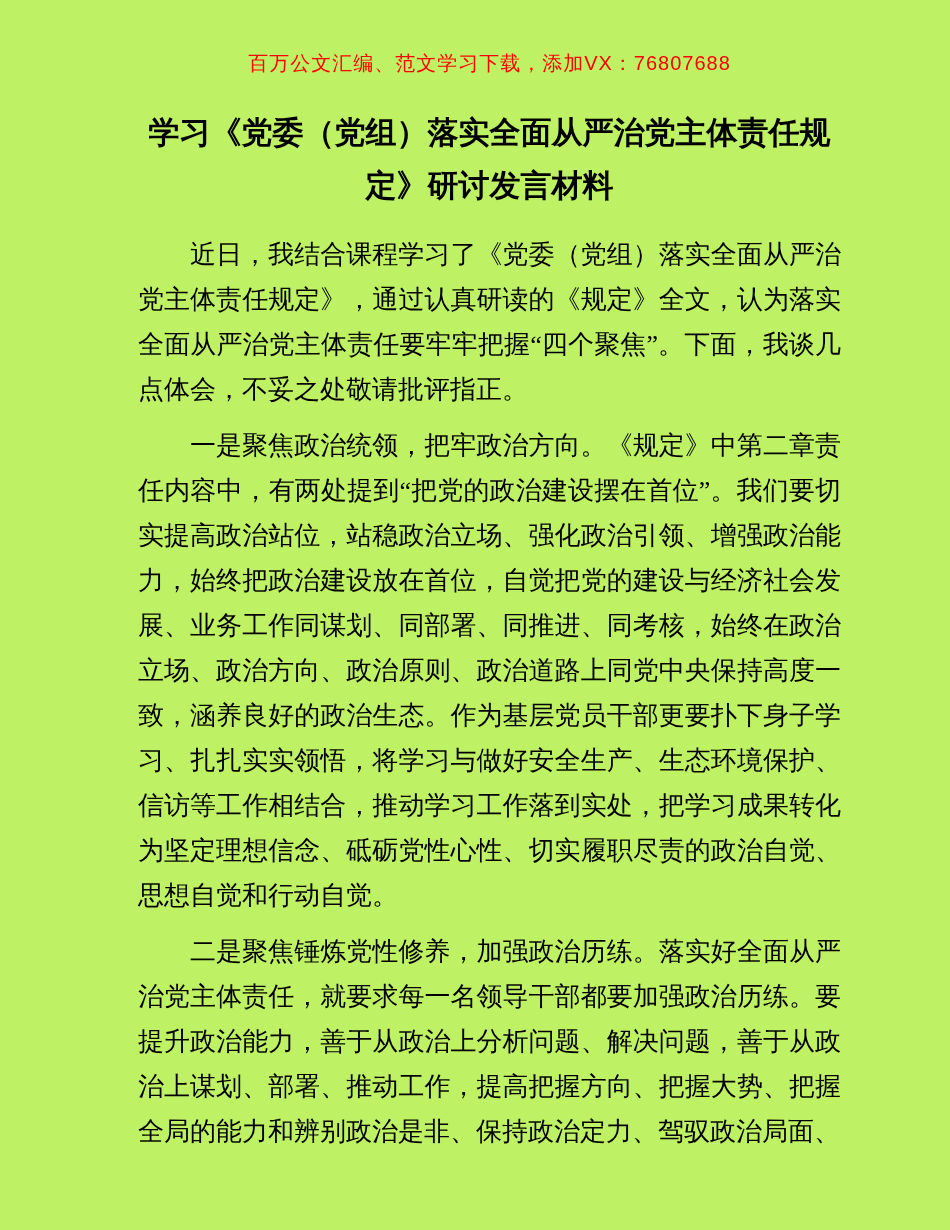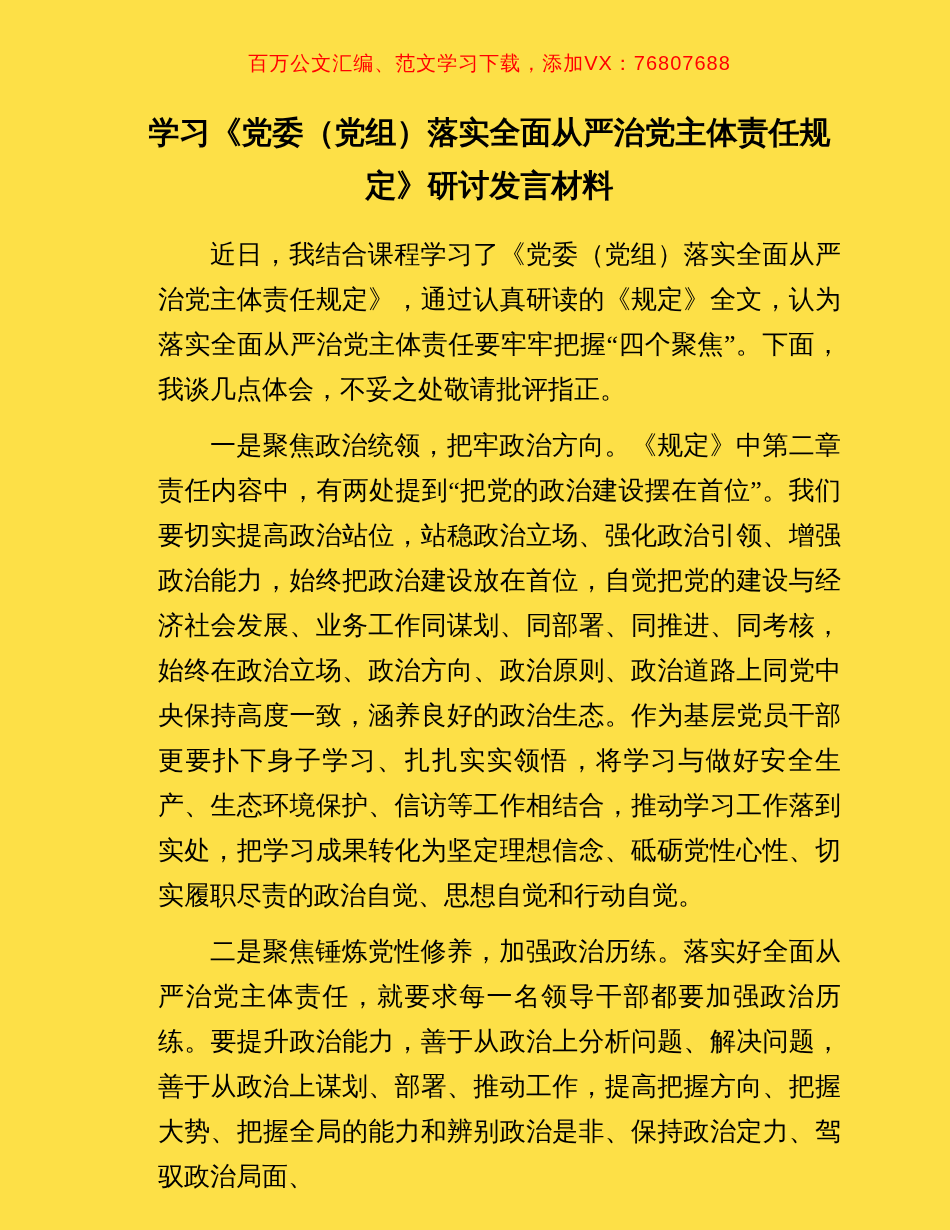--- a/index.html
+++ b/index.html
@@ -7,21 +7,21 @@
   body {
     width: 950px;
     height: 1230px;
     overflow: hidden;
     color: #000000;
     font-family: "Liberation Serif", serif;
   }
   .page {
     width: 950px;
     height: 1230px;
-    background: #fde047;
+    background: #bef264;
     padding: 50px 109px 0 138px;
   }
   .notice {
     text-align: center;
     color: #ff0000;
     font-size: 20px;
     line-height: 26px;
     font-family: "Liberation Sans", sans-serif;
     letter-spacing: 1px;
   }
@@ -37,21 +37,20 @@
   .doc-body {
     margin-top: 18px;
   }
   .para {
     font-size: 26px;
     line-height: 45px;
     text-align: justify;
     text-indent: 2em;
     margin-bottom: 11px;
     font-family: "Liberation Serif", "DejaVu Serif", serif;
-    margin-left: 20px;
   }
 </style>
 </head>
 <body>
 
 <div class="page">
 
   <div class="notice">百万公文汇编、范文学习下载，添加VX：76807688</div>
 
   <h1 class="doc-title">学习《党委（党组）落实全面从严治党主体责任规定》研讨发言材料</h1>

